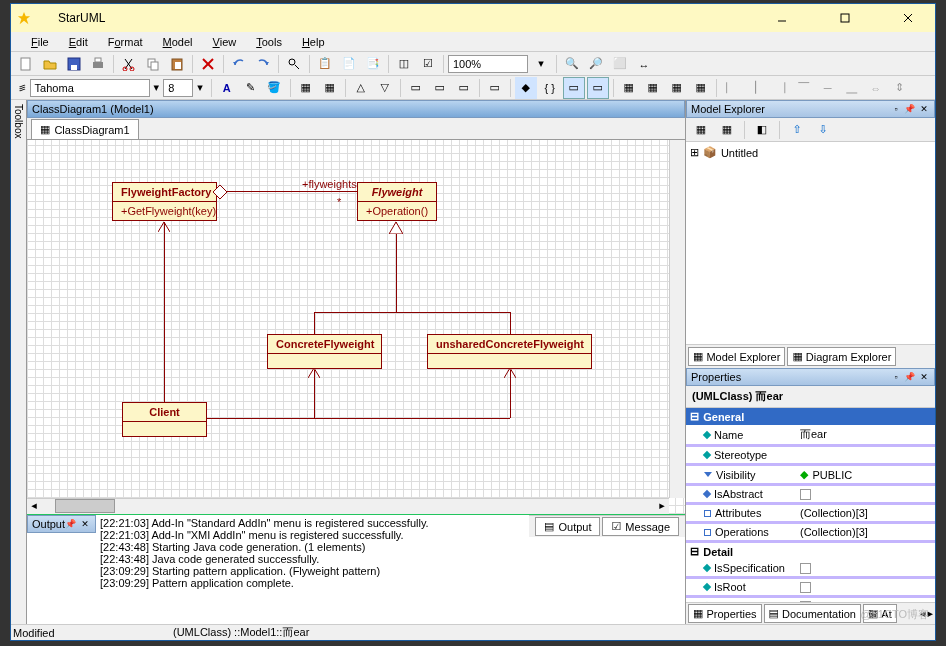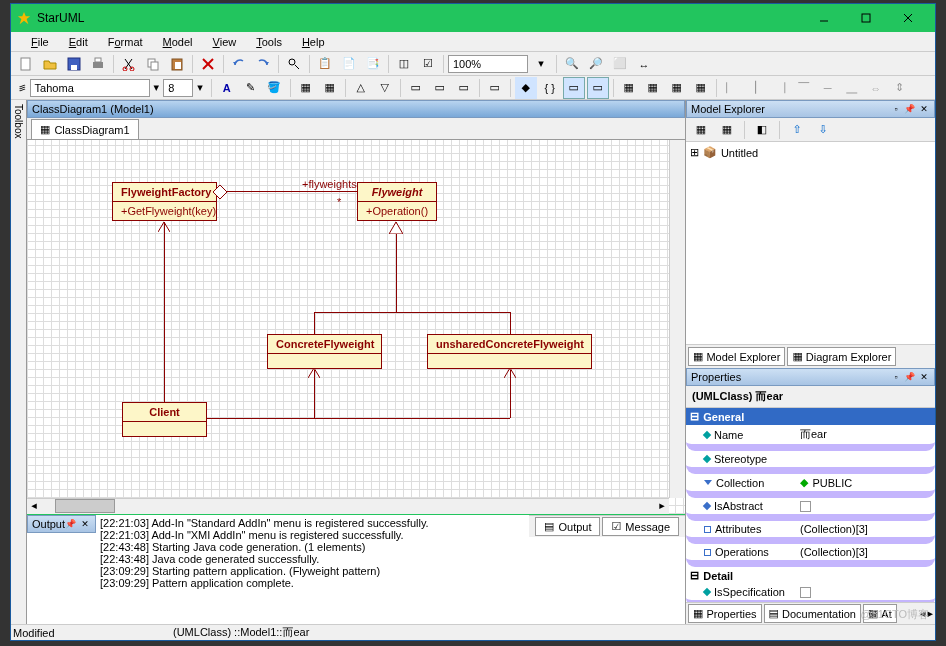--- a/index.html
+++ b/index.html
@@ -1,18 +1,18 @@
 <!DOCTYPE html>
 <html><head>
 <meta charset="utf-8">
 <style>
 * { box-sizing: border-box; margin: 0; padding: 0; font-family: Tahoma, sans-serif; font-size: 11px; }
 body { background: #333; width: 946px; height: 646px; overflow: hidden; }
 .window { position: absolute; top: 3px; left: 10px; width: 926px; height: 638px; background: #fff; border: 1px solid #1a5a9e; }
-.titlebar { height: 28px; background: #22c55e; display: flex; align-items: center; padding: 0 6px; }
+.titlebar { height: 28px; background: #fef9c3; display: flex; align-items: center; padding: 0 6px; gap: 21px; }
 .titlebar .logo { width: 14px; height: 14px; margin-right: 6px; }
 .titlebar .title { flex: 1; font-size: 12px; }
 .winbtn { width: 42px; height: 24px; display: flex; align-items: center; justify-content: center; }
 .winbtn svg { width: 10px; height: 10px; }
 .menubar { height: 20px; display: flex; align-items: center; padding: 8px 12px; gap: 4px; border-bottom: 1px solid #ccc; background: #f0f0f0; }
 .menubar span { padding: 2px 8px; }
 .menubar u { text-decoration: underline; }
 .toolbar { height: 24px; display: flex; align-items: center; padding: 0 4px; gap: 2px; background: #f0f0f0; border-bottom: 1px solid #ccc; }
 .tbtn { width: 22px; height: 22px; display: flex; align-items: center; justify-content: center; border: 1px solid transparent; }
 .tsep { width: 1px; height: 18px; background: #ccc; margin: 0 2px; }
@@ -55,21 +55,21 @@
 
 .me-toolbar { height: 24px; background: #f0f0f0; border-bottom: 1px solid #ccc; display: flex; align-items: center; padding: 0 4px; gap: 4px; }
 .me-body { flex: 1; background: #fff; padding: 4px; }
 .me-tabs { height: 24px; background: #f0f0f0; display: flex; align-items: center; padding: 0 2px; gap: 2px; border-top: 1px solid #ccc; }
 .etab { padding: 2px 4px; border: 1px solid #999; background: #fff; display: flex; align-items: center; gap: 3px; font-size: 10px; }
 
 .prop-body { flex: 1; background: #fff; overflow: auto; }
 .prop-class { padding: 3px 6px; font-weight: bold; background: #f0f0f0; border-bottom: 1px solid #ccc; }
 .prop-cat { background: #316ac5; color: #fff; padding: 2px 4px; font-weight: bold; display: flex; align-items: center; gap: 4px; }
 .prop-cat.plain { background: #fff; color: #000; }
-.prop-row { display: flex; border-bottom: 7px solid #c4b5fd; border-radius: 9px; }
+.prop-row { display: flex; border-bottom: 3px solid #c4b5fd; }
 .prop-row .pk { width: 110px; padding: 2px 4px 2px 18px; display: flex; align-items: center; gap: 4px; }
 .prop-row .pv { flex: 1; padding: 2px 4px; display: flex; align-items: center; gap: 4px; }
 .prop-check { width: 11px; height: 11px; border: 1px solid #999; }
 .prop-tabs { height: 22px; background: #f0f0f0; display: flex; align-items: center; padding: 0 2px; gap: 2px; border-top: 1px solid #ccc; overflow: hidden; }
 
 .statusbar { position: absolute; bottom: 0; left: 0; right: 0; height: 16px; background: #f0f0f0; border-top: 1px solid #ccc; display: flex; align-items: center; padding: 0 2px; font-size: 11px; }
 .statusbar .sb1 { width: 160px; }
 .watermark { position:absolute; right:6px; bottom:18px; color:#bbb; font-size:11px; }
 
 .diamond-icon { display:inline-block; width:6px; height:6px; transform: rotate(45deg); }
@@ -422,21 +422,21 @@
         <div class="prop-row">
             <div class="pk">
               <span class="diamond-icon c-teal"></span>
               <span>Stereotype</span>
             </div>
             <div class="pv"></div>
           </div>
         <div class="prop-row">
             <div class="pk">
               <span class="tri-down"></span>
-              <span>Collection</span>
+              <span>Visibility</span>
             </div>
             <div class="pv">
               <span style="color:#0a0">◆</span>
               <span>PUBLIC</span>
             </div>
           </div>
         <div class="prop-row">
             <div class="pk">
               <span class="diamond-icon c-blue"></span>
               <span>IsAbstract</span>

